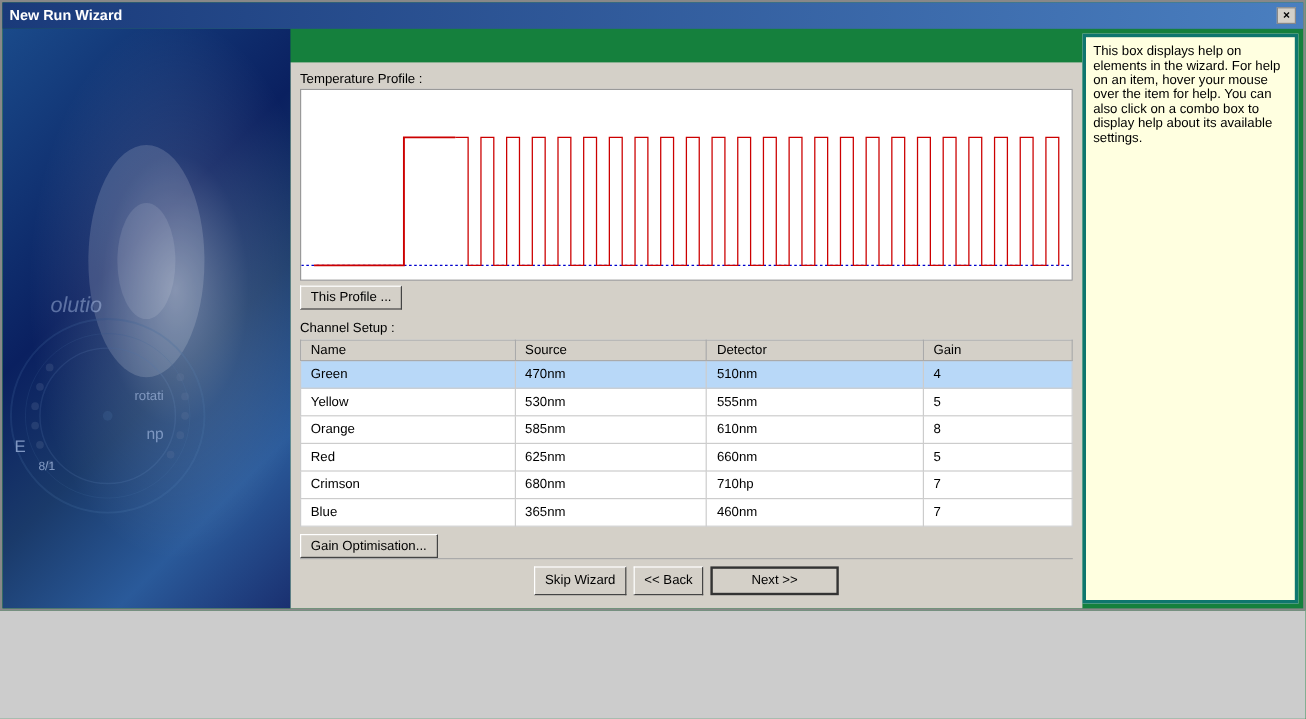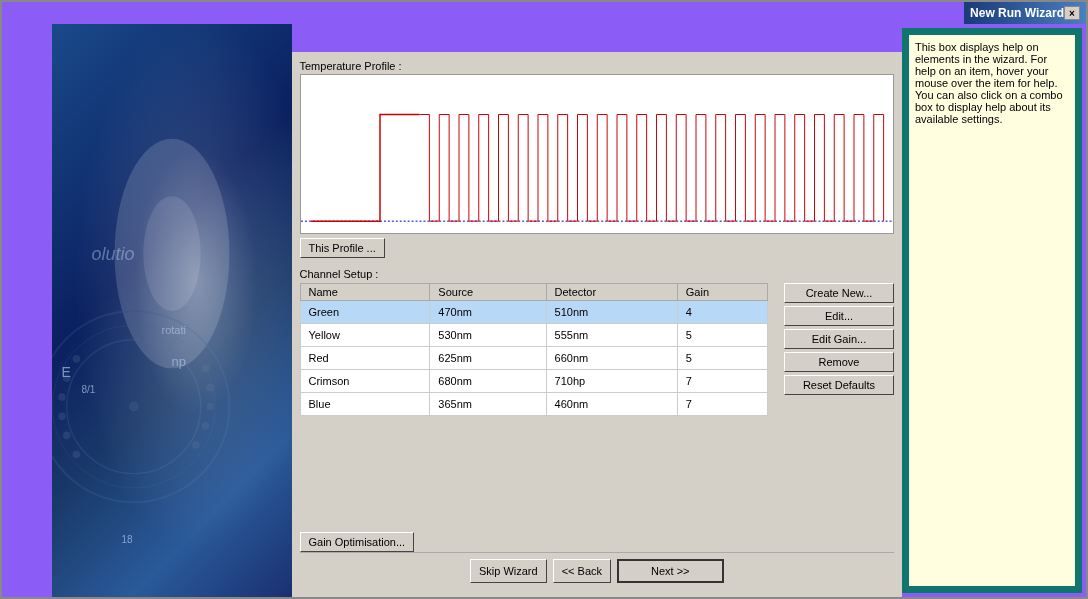--- a/index.html
+++ b/index.html
@@ -1,26 +1,25 @@
 <!DOCTYPE html>
 <html><head>
   <meta charset="utf-8">
   <style>
     * { box-sizing: border-box; margin: 0; padding: 0; }
     body { font-family: 'Arial', sans-serif; font-size: 11px; background: #ccc; }
 
     .window {
       width: 1088px;
-      height: 599px;
-      background: #8b5cf6;
+      height: 509px;
+      background: #15803d;
       border: 2px solid #888;
       display: flex;
       flex-direction: column;
       position: relative;
-      align-items: flex-end;
     }
 
     .title-bar {
       background: linear-gradient(to right, #1a3a7a, #4a7fc0);
       color: white;
       padding: 3px 6px;
       font-size: 12px;
       font-weight: bold;
       display: flex;
       justify-content: space-between;
@@ -208,21 +207,21 @@
       border: 2px solid #333;
       padding: 4px 32px;
       font-size: 11px;
       cursor: pointer;
       min-width: 80px;
     }
 
     .help-panel {
       width: 180px;
       background: #ffffe0;
-      border: 7px solid #0f766e;
+      border: 3px solid #0f766e;
       padding: 6px;
       font-size: 11px;
       margin: 4px 4px 4px 0;
       flex-shrink: 0;
     }
   </style>
 </head>
 <body>
 
 <div class="window">
@@ -336,46 +335,45 @@
                     <td>510nm</td>
                     <td>4</td>
                   </tr>
                   <tr>
                     <td>Yellow</td>
                     <td>530nm</td>
                     <td>555nm</td>
                     <td>5</td>
                   </tr>
                   <tr>
+                    <td>Orange</td>
+                    <td>585nm</td>
+                    <td>610nm</td>
+                    <td>8</td>
+                  </tr>
+                  <tr>
                     <td>Red</td>
                     <td>625nm</td>
                     <td>660nm</td>
                     <td>5</td>
                   </tr>
                   <tr>
                     <td>Crimson</td>
                     <td>680nm</td>
                     <td>710hp</td>
                     <td>7</td>
                   </tr>
                   <tr>
                     <td>Blue</td>
                     <td>365nm</td>
                     <td>460nm</td>
                     <td>7</td>
                   </tr>
                 </tbody>
             </table>
-          </div>
-          <div class="channel-buttons">
-            <button class="win-btn">Create New...</button>
-            <button class="win-btn">Edit...</button>
-            <button class="win-btn">Edit Gain...</button>
-            <button class="win-btn">Remove</button>
-            <button class="win-btn">Reset Defaults</button>
           </div>
         </div>
       </div>
 
       <div class="bottom-area">
         <button class="win-btn">Gain Optimisation...</button>
       </div>
 
       <div class="footer-area">
         <button class="win-btn">Skip Wizard</button>

